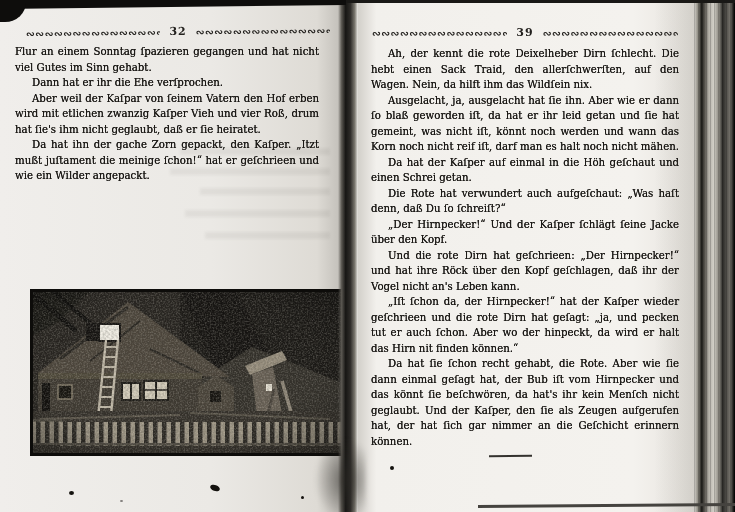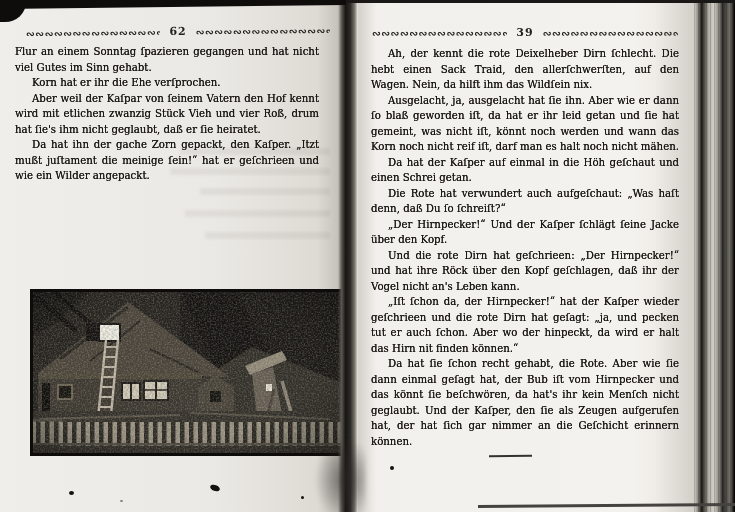--- a/index.html
+++ b/index.html
@@ -65,29 +65,29 @@
 </style>
 </head>
 <body>
 
 <div class="scan">
 
   <div class="page page-left">
 
     <div class="running-header header-left">
       <span class="orn">∾∾∾∾∾∾∾∾∾∾∾∾∾∾∾</span>
-      <span class="pgnum">62</span>
+      <span class="pgnum">32</span>
       <span class="orn">∾∾∾∾∾∾∾∾∾∾∾∾∾∾∾</span>
     </div>
 
     <div class="text-block text-left">
         <p class="para">Flur an einem Sonntag ſpazieren gegangen und hat nicht viel Gutes im Sinn gehabt.</p>
-        <p class="para">Korn hat er ihr die Ehe verſprochen.</p>
-        <p class="para">Aber weil der Kaſpar von ſeinem Vatern den Hof kennt wird mit etlichen zwanzig Stück Vieh und vier Roß, drum hat ſie's ihm nicht geglaubt, daß er ſie heiratet.</p>
-        <p class="para">Da hat ihn der gache Zorn gepackt, den Kaſper. „Itzt mußt juſtament die meinige ſein!“ hat er geſchrieen und wie ein Wilder angepackt.</p>
+        <p class="para">Dann hat er ihr die Ehe verſprochen.</p>
+        <p class="para">Aber weil der Kaſpar von ſeinem Vatern den Hof erben wird mit etlichen zwanzig Kaſper Vieh und vier Roß, drum hat ſie's ihm nicht geglaubt, daß er ſie heiratet.</p>
+        <p class="para">Da hat ihn der gache Zorn gepackt, den Kaſper. „Itzt mußt juſtament die meinige ſchon!“ hat er geſchrieen und wie ein Wilder angepackt.</p>
       </div>
 
     <div class="bleed" style="left:180px;top:148px;width:150px;"></div>
     <div class="bleed" style="left:170px;top:168px;width:160px;"></div>
     <div class="bleed" style="left:200px;top:188px;width:130px;"></div>
     <div class="bleed" style="left:185px;top:210px;width:145px;"></div>
     <div class="bleed" style="left:205px;top:232px;width:125px;"></div>
   </div>
 
   <div class="woodcut" role="img" aria-label="Dark woodcut print: thatched farmhouse with a ladder leaning up to a small open white window, cottage windows, a picket fence in front and a bent figure beside an outbuilding under a dark sky">

